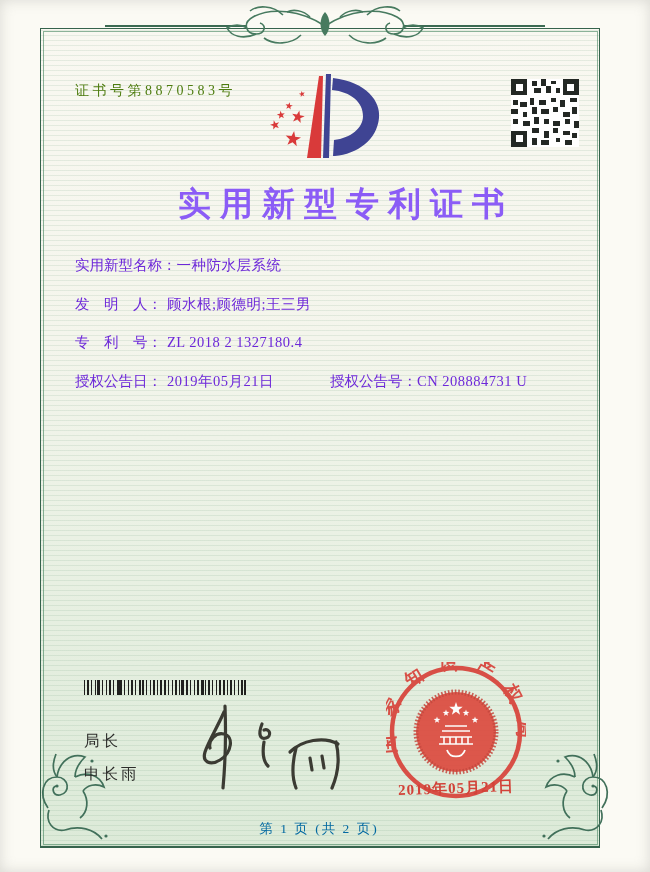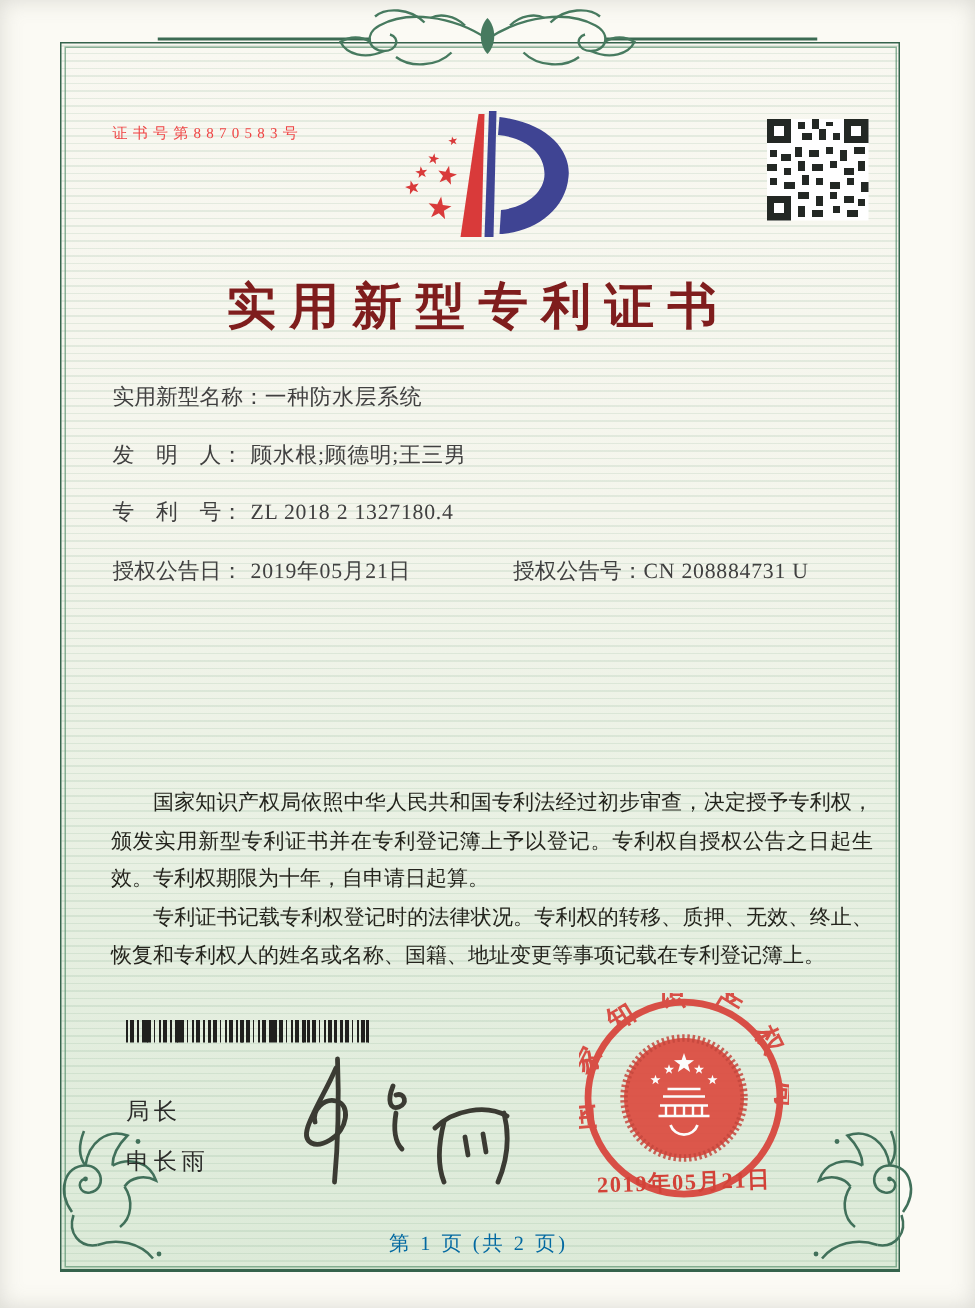--- a/index.html
+++ b/index.html
@@ -9,30 +9,30 @@
   .frame{position:absolute;left:40px;top:28px;width:558px;height:817px;
     border:1.5px solid #35634c;border-bottom-width:2.5px;
     background:
       repeating-linear-gradient(0deg, rgba(110,160,125,0.15) 0 1px, rgba(255,255,255,0) 1px 5px),
       linear-gradient(180deg,#f9f8f1 0%,#f4f5ec 38%,#eaf1e4 62%,#dcead8 100%);}
   .frame::after{content:'';position:absolute;inset:1.5px;border:1px solid rgba(80,140,105,.65);pointer-events:none;}
   .ornament-top{position:absolute;left:105px;top:2px;width:440px;height:48px;}
   .corner{position:absolute;width:96px;height:100px;}
   .corner.bl{left:34px;top:744px;}
   .corner.br{left:520px;top:744px;transform:scaleX(-1);}
-  .certno{position:absolute;left:75px;top:82px;font-size:10px;letter-spacing:3.5px;color:#ef4444;}
+  .certno{position:absolute;left:75px;top:82px;font-size:14px;letter-spacing:3.5px;color:#4d7c0f;}
   .logo{position:absolute;left:243px;top:70px;width:168px;height:114px;}
   .qr{position:absolute;left:511px;top:79px;width:68px;height:68px;}
   .title{position:absolute;left:40px;top:182px;width:558px;text-align:center;
-    font-size:33px;font-weight:bold;letter-spacing:9px;color:#7f1d1d;}
-  .fields{position:absolute;left:75px;top:255px;width:505px;font-size:14.5px;color:#404040;}
+    font-size:33px;font-weight:bold;letter-spacing:9px;color:#8b5cf6;padding-left:27px;}
+  .fields{position:absolute;left:75px;top:255px;width:505px;font-size:14.5px;color:#6d28d9;}
   .frow{position:relative;line-height:20px;margin-bottom:18.5px;white-space:nowrap;}
   .flabel{display:inline-block;min-width:92px;}
   .fvalue{letter-spacing:.5px;}
-  .grant2{position:absolute;left:255px;top:0;margin-left:12px;}
+  .grant2{position:absolute;left:255px;top:0;}
   .paras{position:absolute;left:74px;top:523px;width:508px;font-size:14px;line-height:25.5px;
     text-align:justify;color:#24241d;}
   .paras p{margin:0;text-indent:2em;}
   .barcode{position:absolute;left:84px;top:680px;width:162px;height:15px;
     background:
       repeating-linear-gradient(90deg,#20201e 0 1.5px,transparent 1.5px 3px,#20201e 3px 5.5px,transparent 5.5px 7.5px,#20201e 7.5px 8.5px,transparent 8.5px 11px),
       repeating-linear-gradient(90deg,transparent 0 13px,#20201e 13px 15px,transparent 15px 21px);}
   .director{position:absolute;left:84px;font-family:"Liberation Sans","DejaVu Sans",sans-serif;
     font-size:15.5px;letter-spacing:3px;color:#2c2c2a;}
   .director.t1{top:731px;} .director.t2{top:764px;}
@@ -175,24 +175,20 @@
       <span class="flabel">专　利　号：</span><span class="fvalue">ZL 2018 2 1327180.4</span>
     </div>
     <div class="frow">
       <span class="flabel">授权公告日：</span><span class="fvalue">2019年05月21日</span>
       <span class="grant2">
         <span class="flabel" style="min-width:0;">授权公告号：</span><span class="fvalue">CN 208884731 U</span>
       </span>
     </div>
   </div>
 
-  <div class="paras">
-    <p>国家知识产权局依照中华人民共和国专利法经过初步审查，决定授予专利权，颁发实用新型专利证书并在专利登记簿上予以登记。专利权自授权公告之日起生效。专利权期限为十年，自申请日起算。</p>
-    <p>专利证书记载专利权登记时的法律状况。专利权的转移、质押、无效、终止、恢复和专利权人的姓名或名称、国籍、地址变更等事项记载在专利登记簿上。</p>
-  </div>
 
   <div class="barcode"></div>
 
   <div class="director t1">局长</div>
   <div class="director t2">申长雨</div>
 
   <svg class="signature" viewBox="0 0 170 104">
     <g stroke="#3b3b33" fill="none" stroke-width="3.2" stroke-linecap="round">
       <path d="M46,16 C40,30 30,46 27,56 C24,66 32,70 42,64 C54,57 56,40 46,38 C38,36 30,44 32,52"></path>
       <path d="M47,10 C48,36 47,70 45,92"></path>

